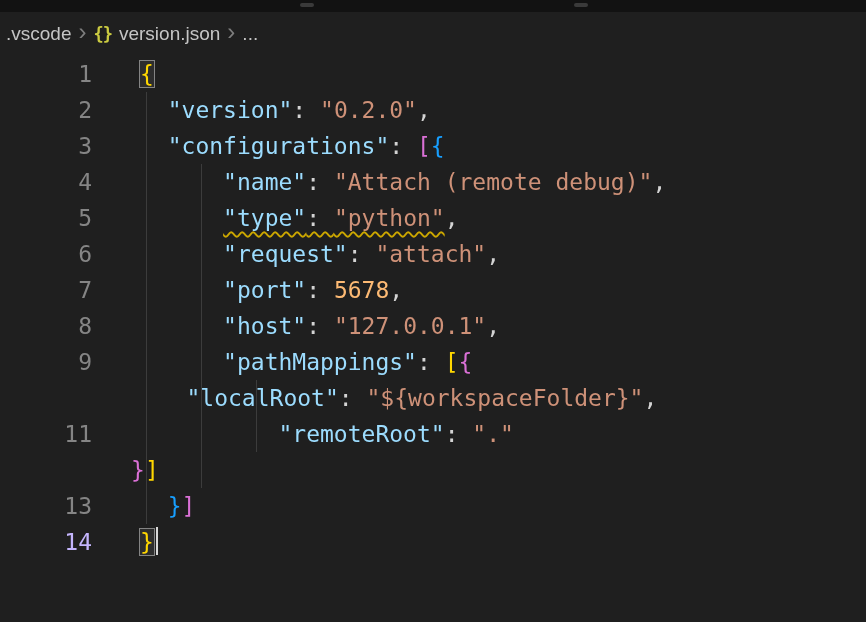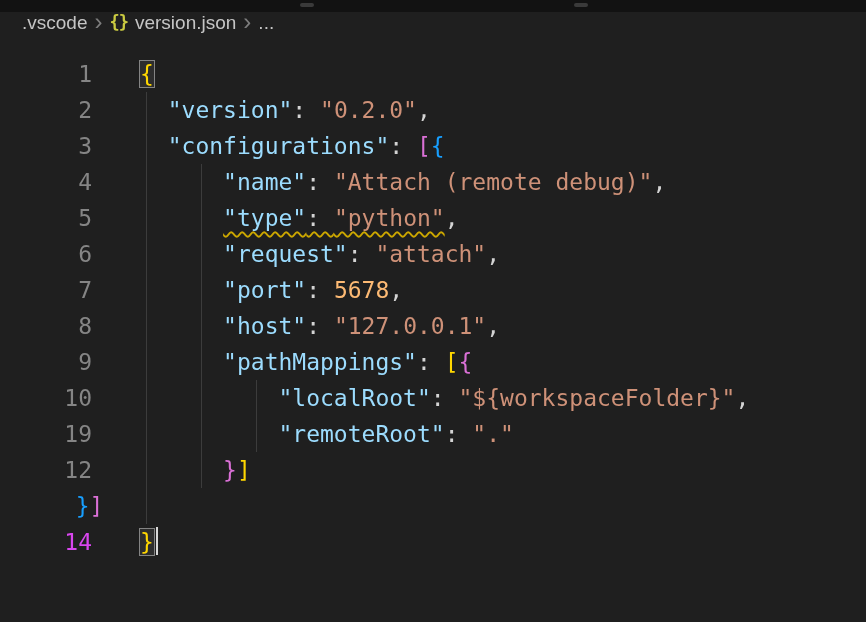--- a/index.html
+++ b/index.html
@@ -12,22 +12,22 @@
   .screen { position:relative; width:866px; height:622px; background:#1f1f1f; }
 
   
   .top-strip { position:relative; height:12px; background:#121212; }
   .strip-mark { position:absolute; top:3px; width:14px; height:4px; background:#3a3a3a; border-radius:2px; }
   .strip-mark.m1 { left:300px; }
   .strip-mark.m2 { left:574px; }
 
   
   .breadcrumbs {
-    height:44px; display:flex; 
-    padding-left:22px; background:#1f1f1f;
+    height:44px; display:flex; align-items:center;
+    padding-left:6px; background:#1f1f1f;
     font-size:19px; color:#c5c5c5;
   }
   .crumb { color:#c5c5c5; cursor:pointer; }
   .sep { color:#7d7d7d; font-size:24px; line-height:1; margin:0 7px; transform:translateY(-2px); }
   .json-icon {
     color:#cbcb41; font-family:"DejaVu Sans Mono", monospace;
     font-size:17px; font-weight:bold; margin-right:7px; letter-spacing:-1px;
   }
 
   
@@ -39,21 +39,21 @@
   .indent-guide { position:absolute; width:1px; background:#3c3c3c; }
   .indent-guide.g1 { left:146px; top:36px;  height:432px; }
   .indent-guide.g2 { left:201px; top:108px; height:324px; }
   .indent-guide.g3 { left:256px; top:324px; height:72px;  }
 
   .code-line { display:flex; height:36px; line-height:36px; }
   .line-number {
     flex:0 0 92px; width:92px; text-align:right;
     color:#858585; user-select:none;
   }
-  .code-line.active .line-number { color:#d946ef; }
+  .code-line.active .line-number { color:#c4b5fd; }
   .line-text { white-space:pre; padding-left:48px; }
 
   
   .key { color:#9cdcfe; }
   .str { color:#ce9178; }
   .num { color:#fdba74; }
   .pun { color:#d4d4d4; }
   .bk1 { color:#ffd700; }
   .bk2 { color:#da70d6; }
   .bk3 { color:#179fff; }
@@ -128,32 +128,31 @@
         </div>
         <div class="code-line">
           <span class="line-number">8</span>
           <span class="line-text"><span>      </span><span class="key">"host"</span><span class="pun">: </span><span class="str">"127.0.0.1"</span><span class="pun">,</span></span>
         </div>
         <div class="code-line">
           <span class="line-number">9</span>
           <span class="line-text"><span>      </span><span class="key">"pathMappings"</span><span class="pun">: </span><span class="bk1">[</span><span class="bk2">{</span></span>
         </div>
         <div class="code-line">
-          <span class="line-number">10</span>
           <span class="line-text"><span>          </span><span class="key">"localRoot"</span><span class="pun">: </span><span class="str">"${workspaceFolder}"</span><span class="pun">,</span></span>
         </div>
         <div class="code-line">
-          <span class="line-number">19</span>
+          <span class="line-number">11</span>
           <span class="line-text"><span>          </span><span class="key">"remoteRoot"</span><span class="pun">: </span><span class="str">"."</span></span>
         </div>
         <div class="code-line">
-          <span class="line-number">12</span>
           <span class="line-text"><span>      </span><span class="bk2">}</span><span class="bk1">]</span></span>
         </div>
         <div class="code-line">
+          <span class="line-number">13</span>
           <span class="line-text"><span>  </span><span class="bk3">}</span><span class="bk2">]</span></span>
         </div>
         <div class="code-line active">
           <span class="line-number">14</span>
           <span class="line-text"><span class="bk1 match">}</span><span class="caret"></span></span>
         </div>
       </div>
   </div>
 
 </div>

